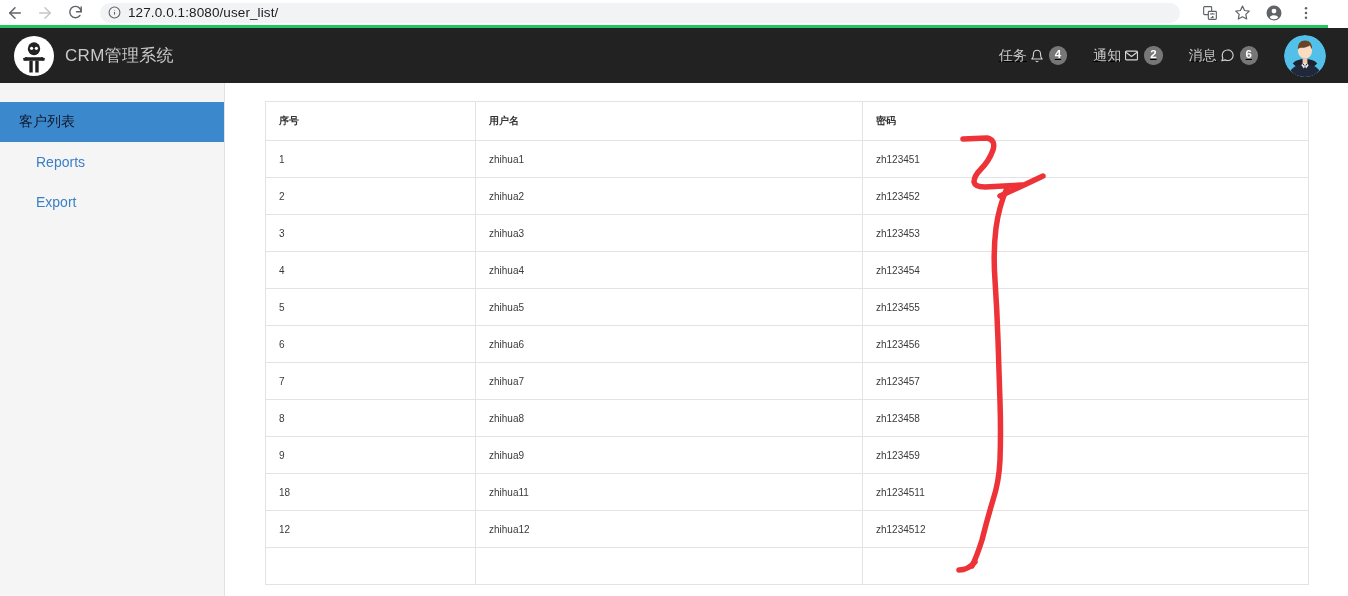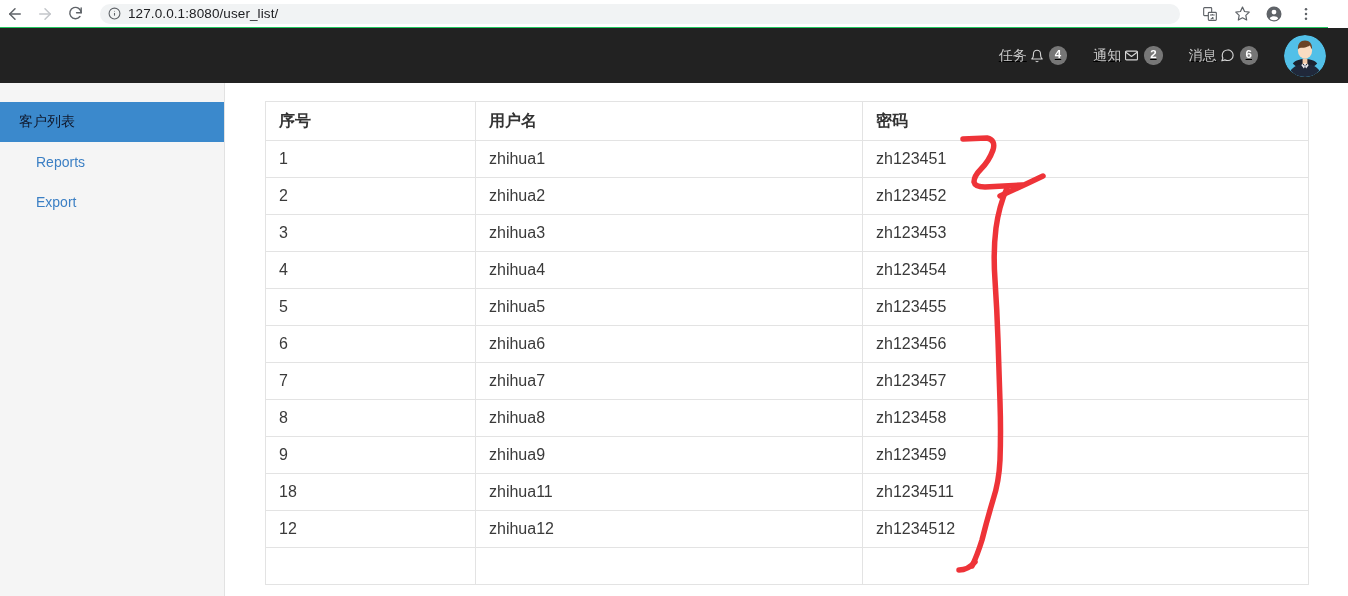--- a/index.html
+++ b/index.html
@@ -8,21 +8,21 @@
     overflow: hidden;
     background: #ffffff;
     font-family: "Liberation Sans", "DejaVu Sans", sans-serif;
   }
 
   
   .browser-bar {
     position: absolute; top: 0; left: 0;
     width: 1328px; height: 28px;
     background: #ffffff;
-    border-bottom: 1px solid #22c55e;
+    border-bottom: 3px solid #22c55e;
     display: flex; align-items: center;
   }
   .nav-btn {
     width: 30px; height: 28px;
     display: flex; align-items: center; justify-content: center;
     color: #5f6368;
   }
   .nav-btn.disabled { color: #c3c6ca; }
   .nav-btn svg { display: block; }
 
@@ -139,21 +139,21 @@
   }
   table.user-table {
     width: 1043px;
     border-collapse: collapse;
     table-layout: fixed;
   }
   table.user-table th,
   table.user-table td {
     border: 1px solid #e3e3e3;
     text-align: left;
-    font-size: 16px;
+    font-size: 10px;
     padding: 0 0 0 13px;
     height: 37px;
     vertical-align: middle;
     color: #3a3a3a;
     white-space: nowrap;
     overflow: hidden;
   }
   table.user-table th {
     font-weight: bold;
     color: #333333;
@@ -227,20 +227,37 @@
       <svg width="16" height="16" viewBox="0 0 24 24" fill="currentColor">
         <circle cx="12" cy="5" r="1.9"></circle>
           <circle cx="12" cy="12" r="1.9"></circle>
           <circle cx="12" cy="19" r="1.9"></circle>
       </svg>
     </div>
   </div>
 </div>
 
 <div class="app-header">
+  <div class="brand">
+    <div class="logo-circle">
+      <svg width="34" height="34" viewBox="0 0 40 40">
+        <circle cx="20" cy="20" r="20" fill="#ffffff"></circle>
+        <g fill="#222222">
+          <ellipse cx="20" cy="11.5" rx="7.3" ry="7.6"></ellipse>
+          <circle cx="17.2" cy="11" r="1.9" fill="#ffffff"></circle>
+          <circle cx="22.8" cy="11" r="1.9" fill="#ffffff"></circle>
+          <path d="M9.5 21.5h21v4.2h-21z"></path>
+          <path d="M14.5 25.5h4v14h-4zM21.5 25.5h4v14h-4z"></path>
+          <path d="M7 22.5l4.5-1.2 1 3.4L8 26z"></path>
+          <path d="M33 22.5l-4.5-1.2-1 3.4 4.5 1.3z"></path>
+        </g>
+      </svg>
+    </div>
+    <div class="brand-title">CRM管理系统</div>
+  </div>
 
   <div class="header-right">
 
     <div class="hdr-item">
       <span class="hdr-label">任务</span>
       <span class="hdr-ico">
         <svg width="14" height="14" viewBox="0 0 24 24" fill="none" stroke="currentColor" stroke-width="1.8" stroke-linecap="round" stroke-linejoin="round">
           <path d="M18 8a6 6 0 1 0-12 0c0 7-3 9-3 9h18s-3-2-3-9"></path>
             <path d="M13.7 21a2 2 0 0 1-3.4 0"></path>
         </svg>

